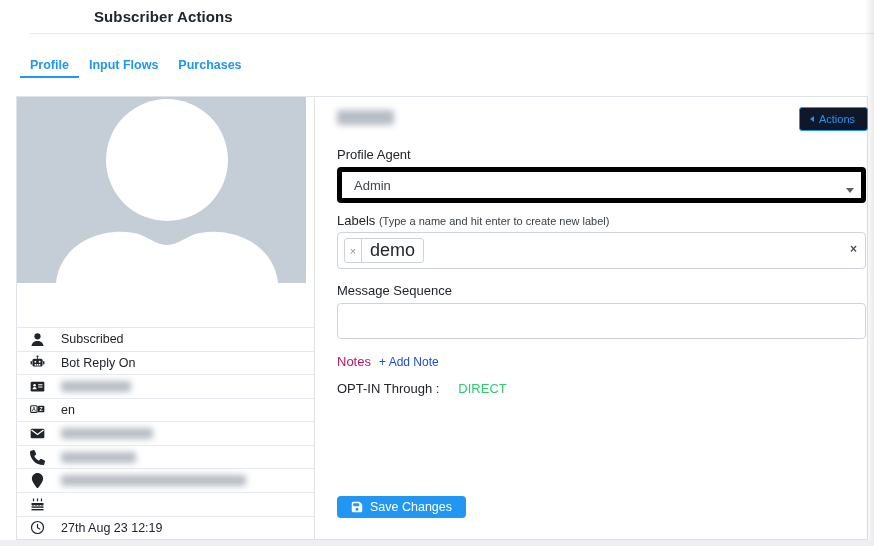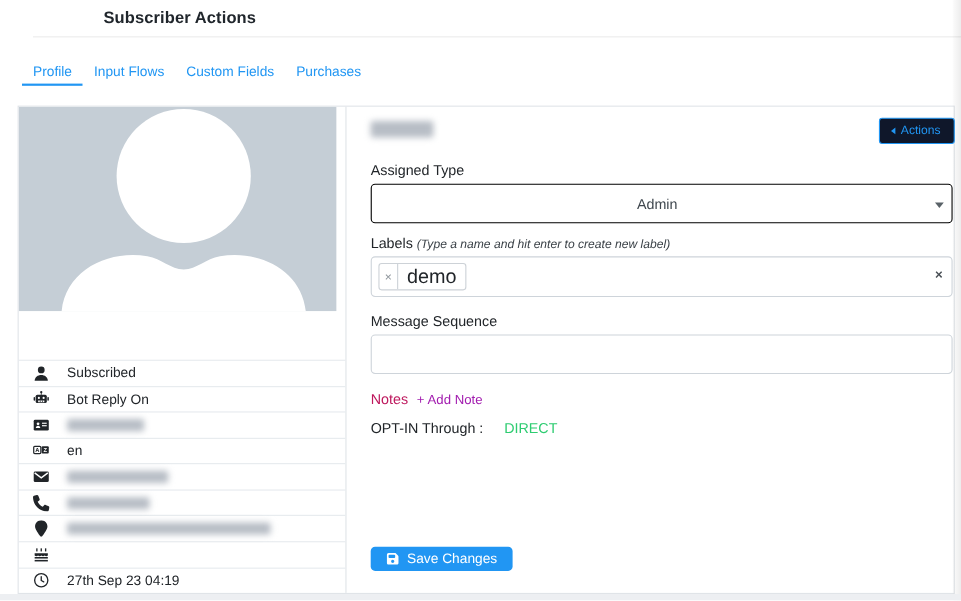--- a/index.html
+++ b/index.html
@@ -9,21 +9,21 @@
   
   .edge-right { position:absolute; left:866px; top:0; width:8px; height:546px;
                 background:linear-gradient(to right, rgba(0,0,0,0.01), rgba(0,0,0,0.08)); }
   .edge-bottom { position:absolute; left:0; top:540px; width:874px; height:6px; background:#edeff2; }
 
   
   .header { height:34px; border-bottom:1px solid #ebebeb; display:flex; align-items:center; padding-left:64px;margin-left:30px; }
   .title { font-size:15px; font-weight:700; color:#20262c; letter-spacing:.1px; }
 
   
-  .tabs { padding:16px 0 0 20px; display:flex; }
+  .tabs { padding:16px 0 0 20px; display:flex;font-weight:bold; }
   .tab { padding:8px 10px 4px 10px; font-size:12.5px; color:#2196f3; cursor:pointer; border-bottom:2px solid transparent; }
   .tab.active { border-bottom-color:#2196f3; }
 
   
   .card { margin:18px 6px 0 16px; width:852px; height:444px; border:1px solid #e0e4e8; display:flex; background:#fff; }
 
   
   .left-col { width:298px; border-right:1px solid #e0e4e8; display:flex; flex-direction:column; }
   .avatar { width:289px; height:186px; flex:none; }
   .rows { flex:1; display:flex; flex-direction:column;margin-top:44px; }
@@ -39,61 +39,60 @@
 
   
   .right-col { flex:1; padding:10px 1px 0 22px; display:flex; flex-direction:column; align-items:flex-start; }
   .name-row { width:100%; display:flex; justify-content:space-between; align-items:flex-start; height:26px; }
   .actions-btn { display:flex; align-items:center; gap:5px; background:#0f172a; border:1px solid #2196f3; color:#2196f3;
                  font-size:11px; font-family:inherit; border-radius:3px; padding:5px 12px 5px 10px; cursor:pointer; margin-right:-2px; }
   .tri-left { width:0; height:0; border-top:3.5px solid transparent; border-bottom:3.5px solid transparent; border-right:4.5px solid #2196f3; }
 
   .field-label { font-size:13px; color:#212529; margin-top:14px; line-height:16px; }
   .labels-line { margin-top:9px; line-height:17px; }
-  .hint { font-size:11px; color:#3a4147;font-style:italic; }
-
-  .select { margin-top:4px; width:100%; height:36px; border:1px solid #000000; border-radius:4px;
-            display:flex; align-items:center; padding:0 20px 0 12px; font-size:13px; color:#3f474e; position:relative; cursor:pointer; background:#fff;justify-content:center; }
+  .hint { font-size:11px; color:#3a4147; }
+
+  .select { margin-top:4px; width:100%; height:36px; border:5px solid #000000; border-radius:4px;
+            display:flex; align-items:center; padding:0 20px 0 12px; font-size:13px; color:#3f474e; position:relative; cursor:pointer; background:#fff; }
   .caret-down { position:absolute; right:7px; top:16px; width:0; height:0;
                 border-left:4px solid transparent; border-right:4px solid transparent; border-top:5px solid #5a6268; }
 
   .labels-box { margin-top:2px; width:100%; height:37px; border:1px solid #ced4da; border-radius:4px;
                 display:flex; align-items:center; padding:0 24px 0 6px; position:relative; background:#fff; cursor:text; }
   .chip { display:inline-flex; height:25px; border:1px solid #cdd2d7; border-radius:3px; overflow:hidden; background:#fff; }
   .chip-x { width:17px; display:flex; align-items:center; justify-content:center; font-size:11px; color:#8f969c;
             border-right:1px solid #cdd2d7; cursor:pointer; }
   .chip-label { display:flex; align-items:center; padding:0 8px; font-size:18px; color:#212529; }
   .box-clear { position:absolute; right:8px; top:9px; font-size:12px; font-weight:700; color:#4a5056; cursor:pointer; }
 
   .empty-input { margin-top:4px; width:100%; height:36px; border:1px solid #ced4da; border-radius:4px; background:#fff; cursor:text; }
 
   .notes-row { margin-top:15px; display:flex; align-items:center; gap:8px; }
   .notes-label { font-size:13px; color:#be185d; }
-  .add-note { font-size:12px; color:#a21caf; text-decoration:none; cursor:pointer;text-align:center; }
+  .add-note { font-size:12px; color:#1d4ed8; text-decoration:none; cursor:pointer;text-align:center; }
 
   .optin-row { margin-top:12px; font-size:13px; color:#212529; }
   .optin-value { color:#2ecc71; margin-left:19px; }
 
   .save-btn { margin-top:100px; display:flex; align-items:center; gap:7px; background:#2196f3; color:#fff; border:none;
               font-family:inherit; font-size:12.5px; border-radius:4px; height:22px; padding:0 14px; cursor:pointer; }
   .save-btn svg { width:12px; height:12px; fill:#fff; }
 </style>
 </head>
 <body>
 
 <div class="modal">
 
   <div class="header">
     <div class="title">Subscriber Actions</div>
   </div>
 
   <div class="tabs">
     <div class="tab active">Profile</div>
     <div class="tab">Input Flows</div>
-    <div class="tab">Custom Fields</div>
     <div class="tab">Purchases</div>
   </div>
 
   <div class="card">
 
     <div class="left-col">
       <div class="avatar">
         <svg width="289" height="186" viewBox="0 0 289 186">
           <rect width="289" height="186" fill="#c5ced6"></rect>
           <circle cx="150" cy="63" r="61" fill="#ffffff"></circle>
@@ -197,37 +196,37 @@
           <span></span>
         </div>
 
         <div class="row">
           <span class="icon16">
             <svg viewBox="0 0 16 16">
               <circle cx="8" cy="8" r="6.4" fill="none" stroke="#212529" stroke-width="1.3"></circle>
               <path d="M8 4.6V8.2l2.4 1.4" fill="none" stroke="#212529" stroke-width="1.3" stroke-linecap="round"></path>
             </svg>
           </span>
-          <span>27th Sep 23 04:19</span>
+          <span>27th Aug 23 12:19</span>
         </div>
 
       </div>
     </div>
 
     <div class="right-col">
 
       <div class="name-row">
         <div class="blur name-blur"></div>
         <button class="actions-btn">
           <span class="tri-left"></span>
           <span>Actions</span>
         </button>
       </div>
 
-      <div class="field-label">Assigned Type</div>
+      <div class="field-label">Profile Agent</div>
       <div class="select">
         <span>Admin</span>
         <span class="caret-down"></span>
       </div>
 
       <div class="field-label labels-line">
         <span>Labels</span>
         <span class="hint">(Type a name and hit enter to create new label)</span>
       </div>
       <div class="labels-box">

